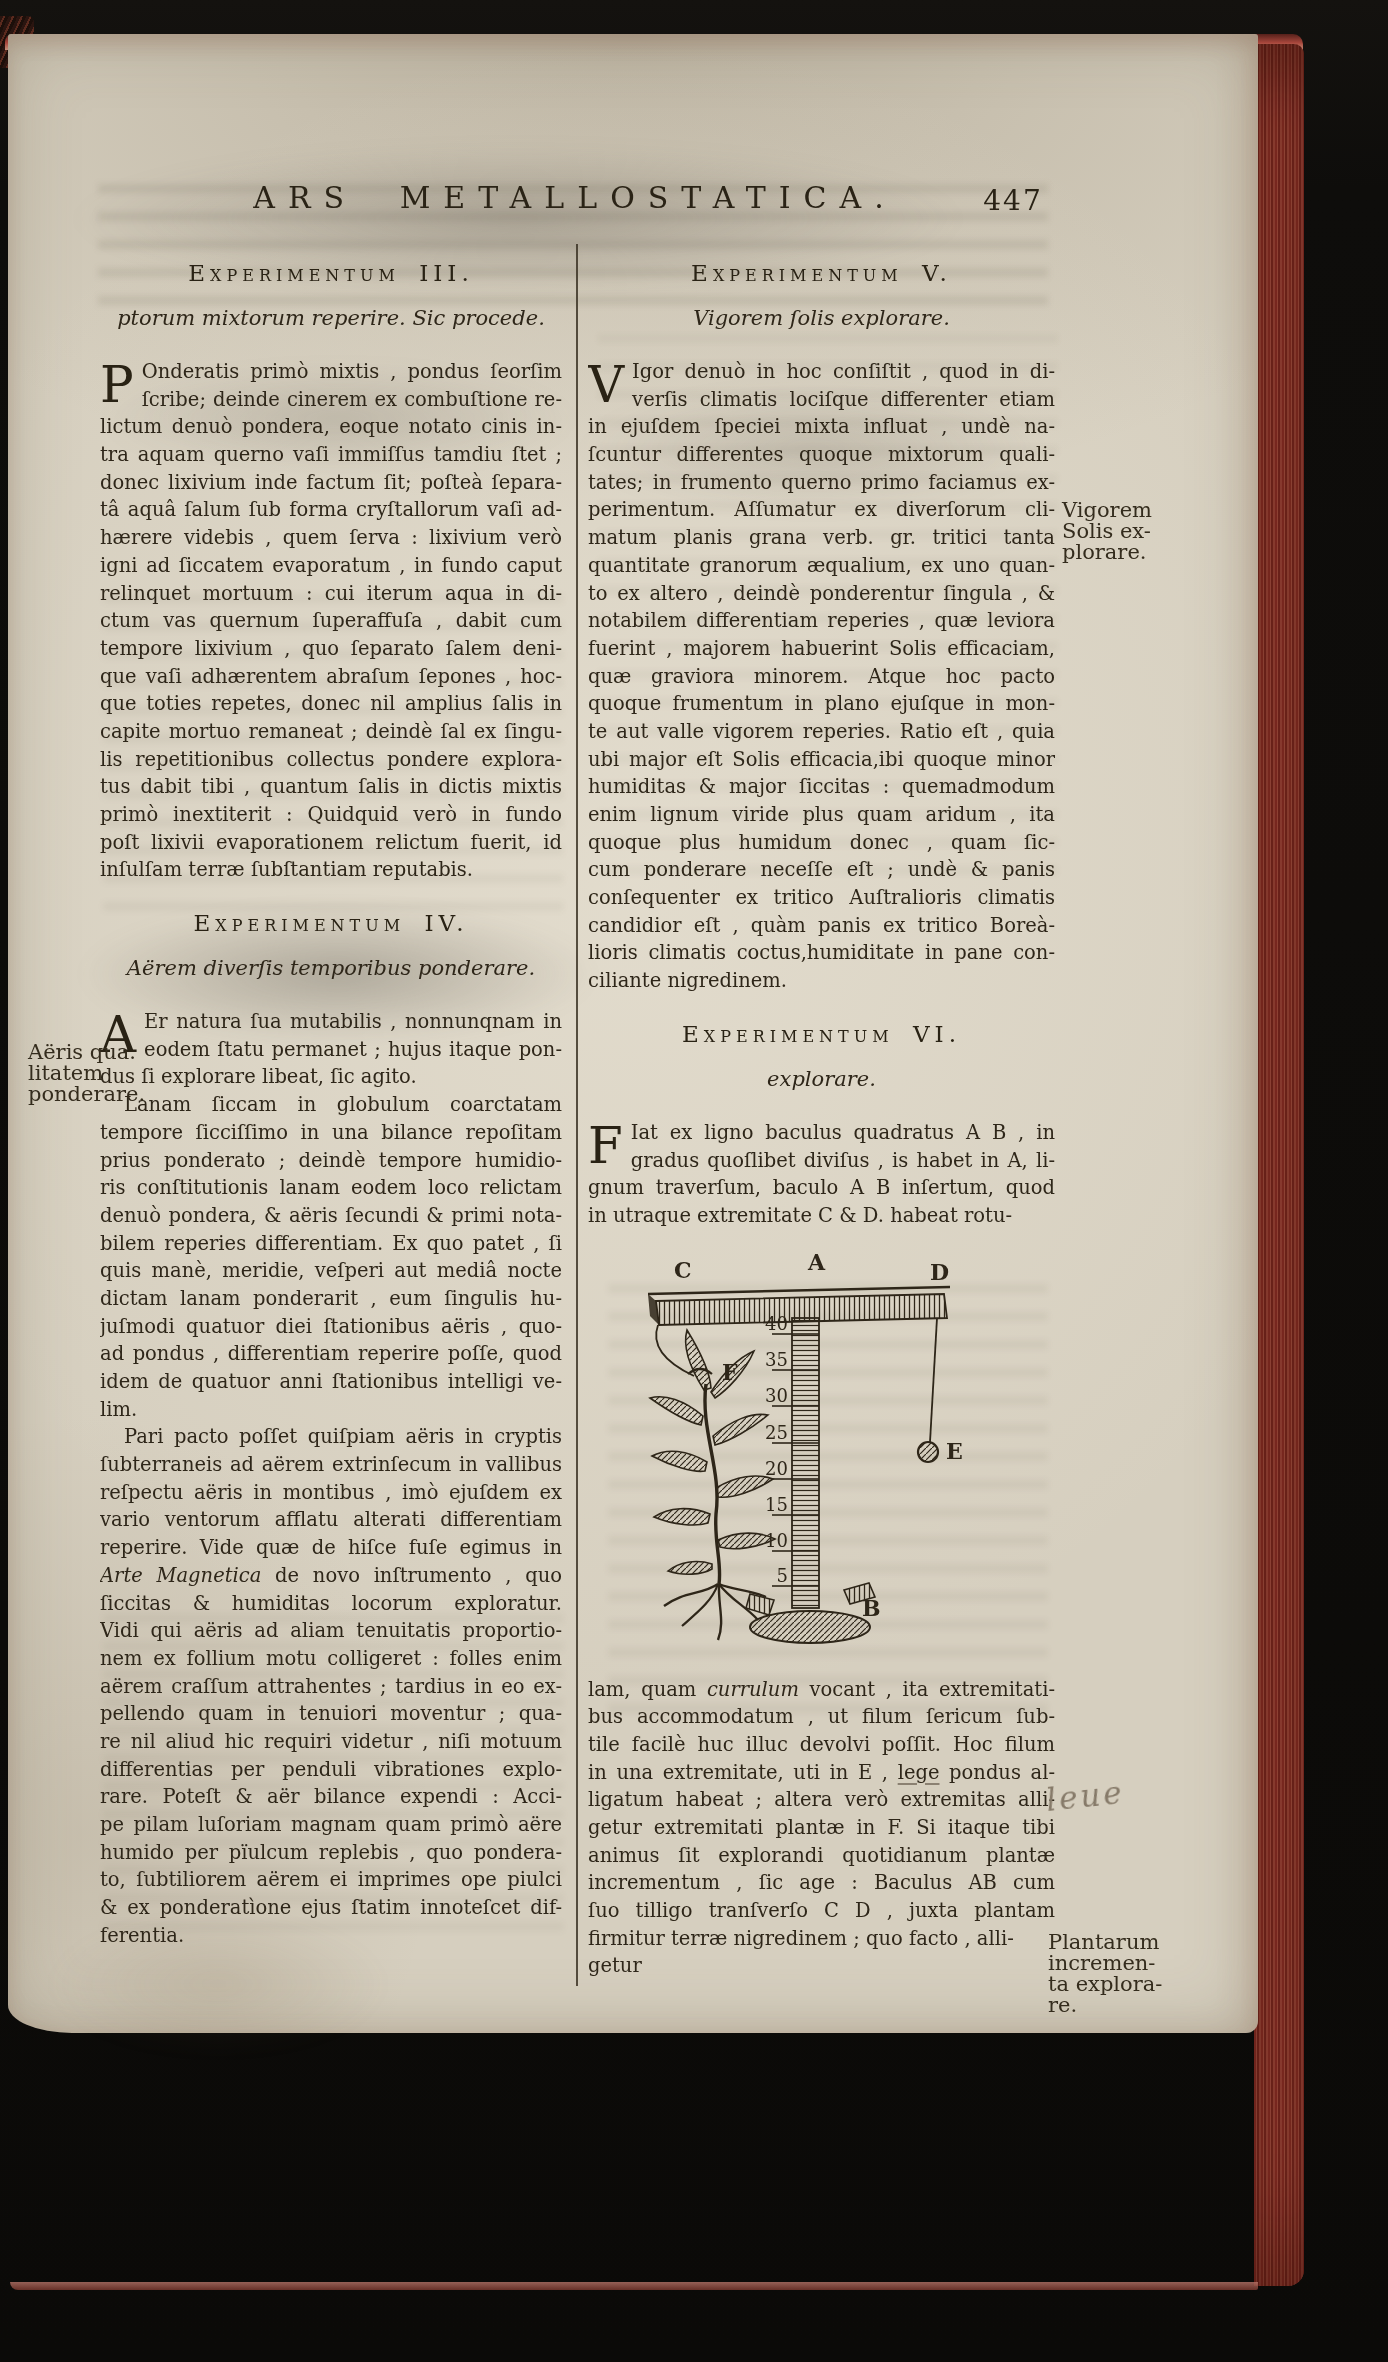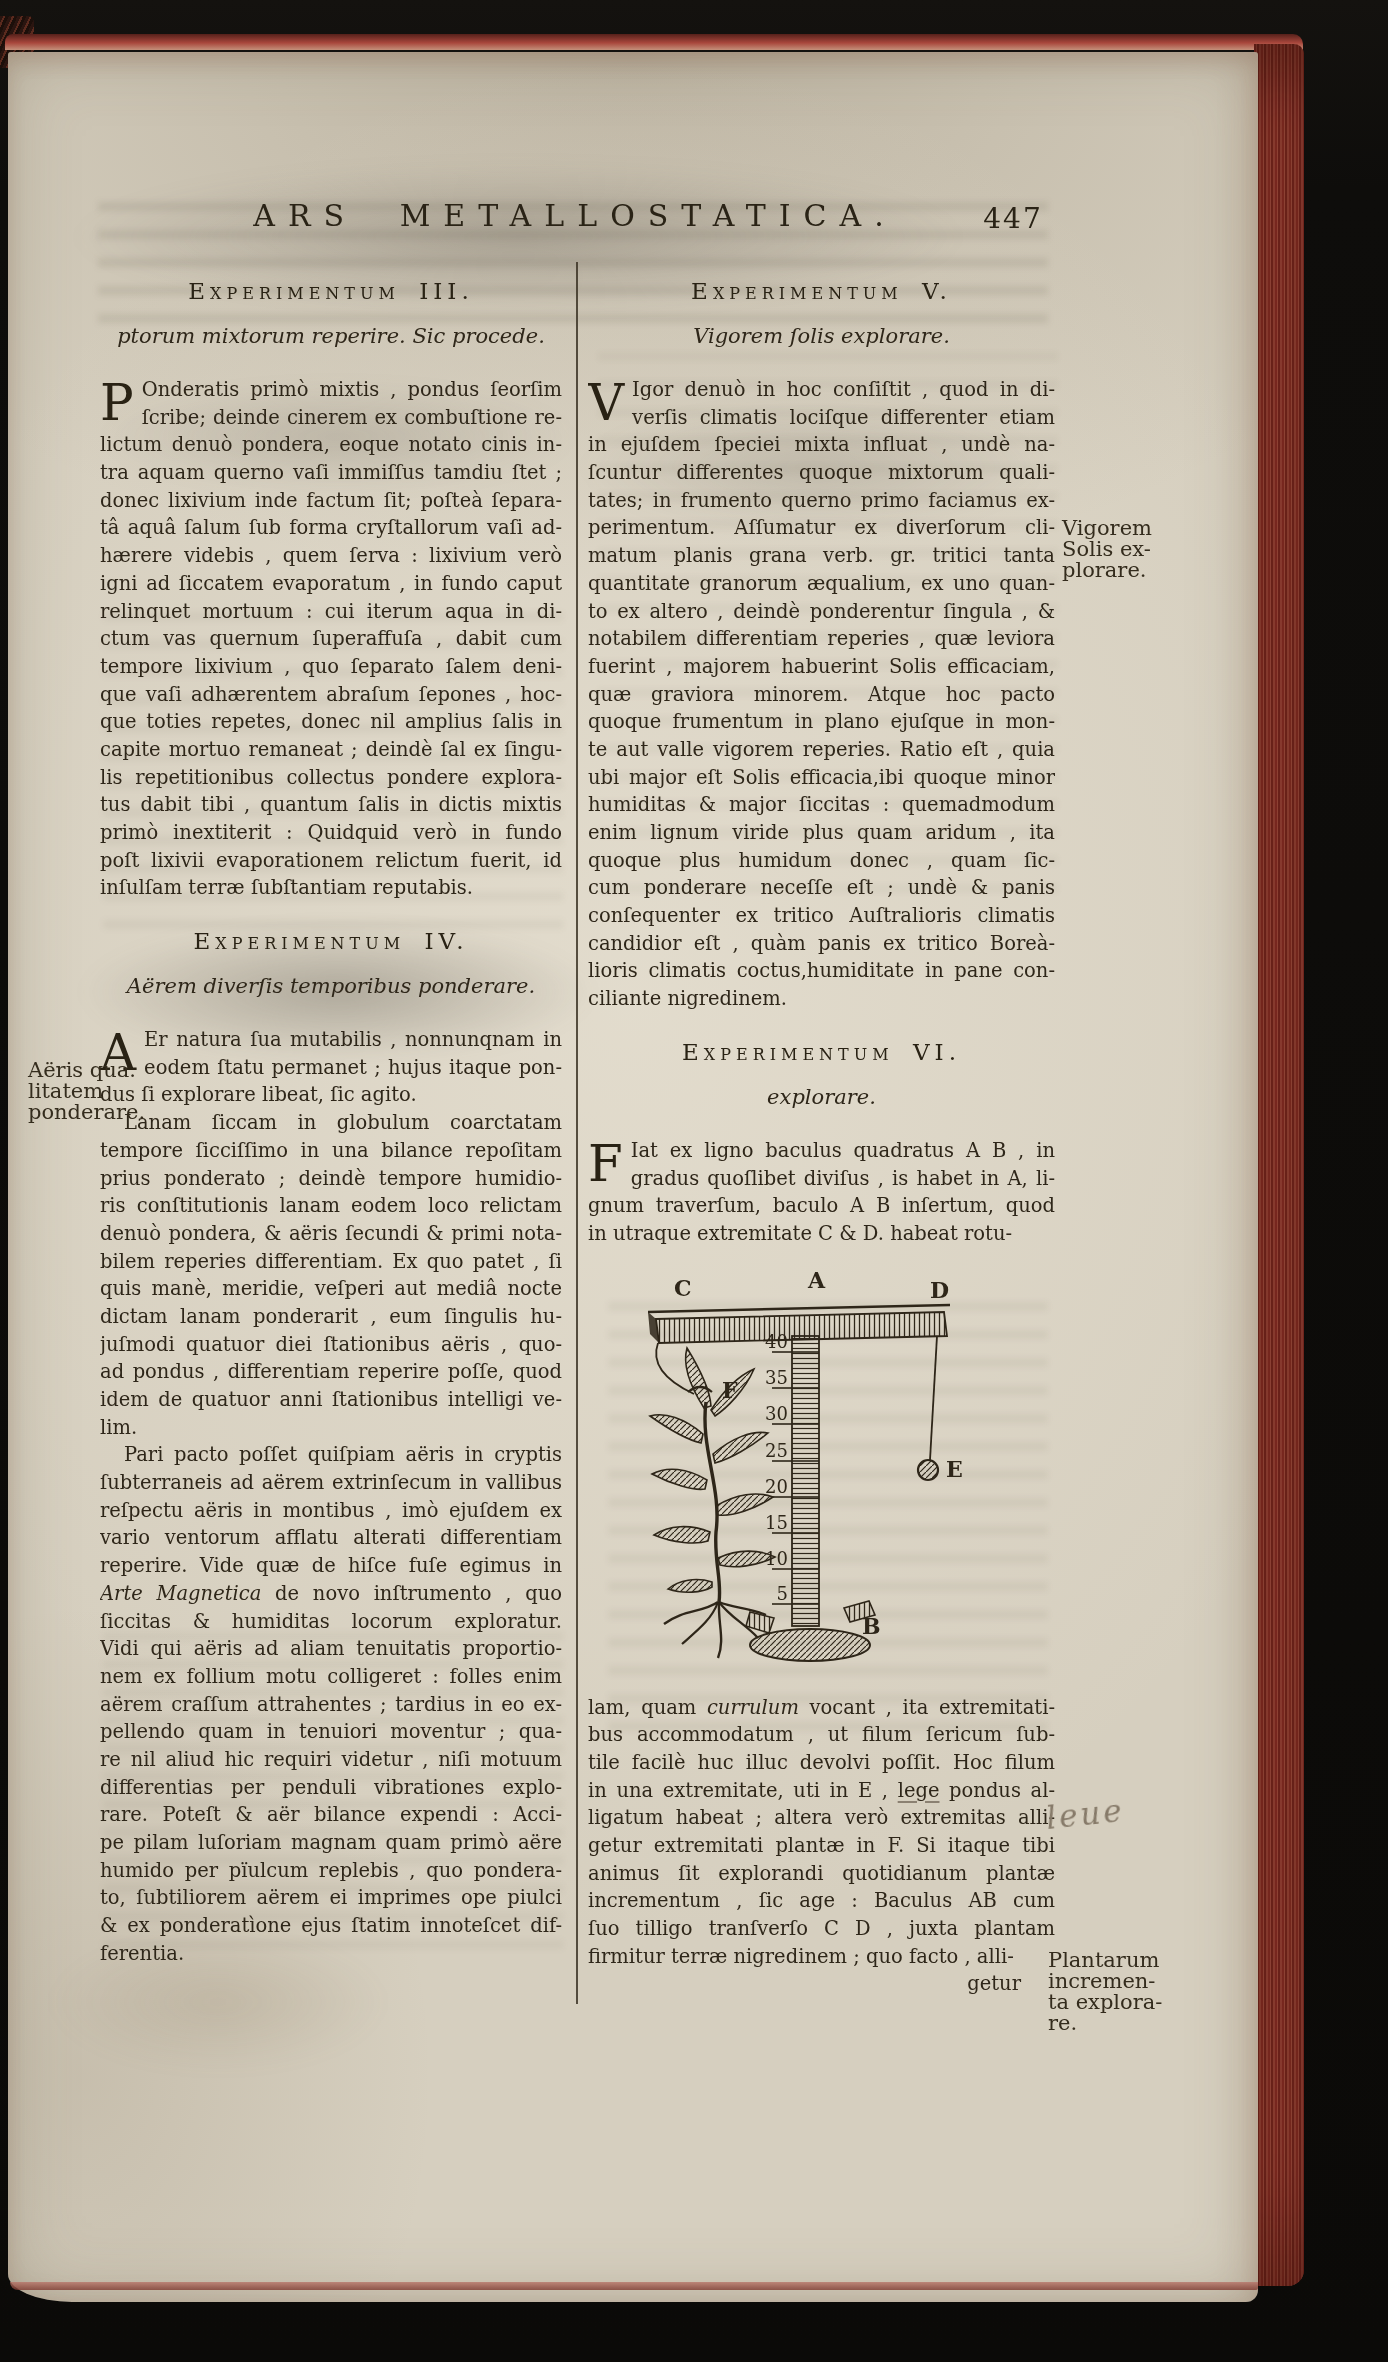--- a/index.html
+++ b/index.html
@@ -9,21 +9,21 @@
   
   .spine-corner{position:absolute;left:0;top:16px;width:34px;height:52px;
     background:repeating-linear-gradient(115deg,#2a1510 0 3px,#5a2a1e 3px 5px,#1c0f0a 5px 8px);
     border-radius:0 6px 6px 0;}
   .top-edge{position:absolute;left:5px;top:34px;width:1298px;height:16px;
     background:linear-gradient(180deg,#55201a,#a8473c 55%,#c4907a);
     border-radius:8px 10px 0 0;}
   .fore-edge{position:absolute;left:1254px;top:44px;width:50px;height:2242px;
     background:repeating-linear-gradient(90deg,#a3382e 0 2px,#c4604f 2px 3px,#8e2f26 3px 5px,#bb5546 5px 7px);
     border-radius:0 10px 16px 0;box-shadow:inset 0 40px 60px rgba(40,10,5,.45), inset 0 -60px 80px rgba(40,10,5,.4);}
-  .page{position:absolute;left:8px;top:52px;width:1250px;height:2250px;
+  .page{position:absolute;left:8px;top:34px;width:1250px;height:1999px;
     background:
       radial-gradient(90% 60% at 50% 42%, rgba(236,230,216,.55), rgba(236,230,216,0) 70%),
       radial-gradient(120% 40% at 50% 0%, rgba(125,112,90,.28), rgba(125,112,90,0) 60%),
       radial-gradient(40% 30% at 6% 90%, rgba(130,115,92,.18), rgba(130,115,92,0) 70%),
       #d6cfbf;
     border-radius:3px 3px 12px 64px / 3px 3px 12px 28px;
     box-shadow:inset 0 0 70px rgba(95,82,58,.28), inset 0 10px 18px rgba(120,60,40,.15), inset -14px 0 30px rgba(150,80,55,.12);}
   .bottom-edge{position:absolute;left:10px;top:2282px;width:1248px;height:8px;
     background:linear-gradient(180deg,#b8766a,#7e3a30);border-radius:0 0 10px 40px;opacity:.8;}
   
@@ -42,21 +42,21 @@
   .col > div > .heading:first-child, .col .sections > .sec:first-child > .heading{margin-top:0;}
   .subheading{font-style:italic;font-size:21px;line-height:32px;text-align:center;margin:0;}
   .subheading.lastsub{margin-bottom:24px;}
   .para{margin:0;overflow:hidden;}
   .line{font-size:19.5px;line-height:27.7px;text-align:justify;text-align-last:justify;
     white-space:nowrap;height:27.7px;}
   .line.last{text-align-last:left;}
   .line.indent{text-indent:24px;}
   .dropcap{float:left;font-size:50px;line-height:51px;height:53px;padding:2px 8px 0 0;color:#292214;}
   .line u{text-decoration:underline;text-decoration-color:#8b8172;text-decoration-thickness:2px;text-underline-offset:4px;}
-  .catchword{font-size:19.5px;text-align:right;padding-right:34px;margin-top:2px;}
+  .catchword{font-size:19.5px;padding-right:34px;margin-top:2px;}
   .margin-note{position:absolute;font-size:21px;line-height:21px;color:#342c1d;}
   .margin-note div{white-space:nowrap;}
   .note-aeris{left:20px;top:1008px;width:76px;}
   .note-vigorem{left:1054px;top:466px;width:76px;}
   .note-plantarum{left:1040px;top:1898px;width:84px;}
   .pencil{position:absolute;left:1038px;top:1744px;font-style:italic;font-size:31px;
     color:#867a69;transform:rotate(-6deg);letter-spacing:3px;filter:blur(.4px);}
   
   .figure{display:block;margin:8px 0 8px 44px;}
   .figure text{font-family:"DejaVu Serif","Liberation Serif",serif;fill:#2e2619;}

